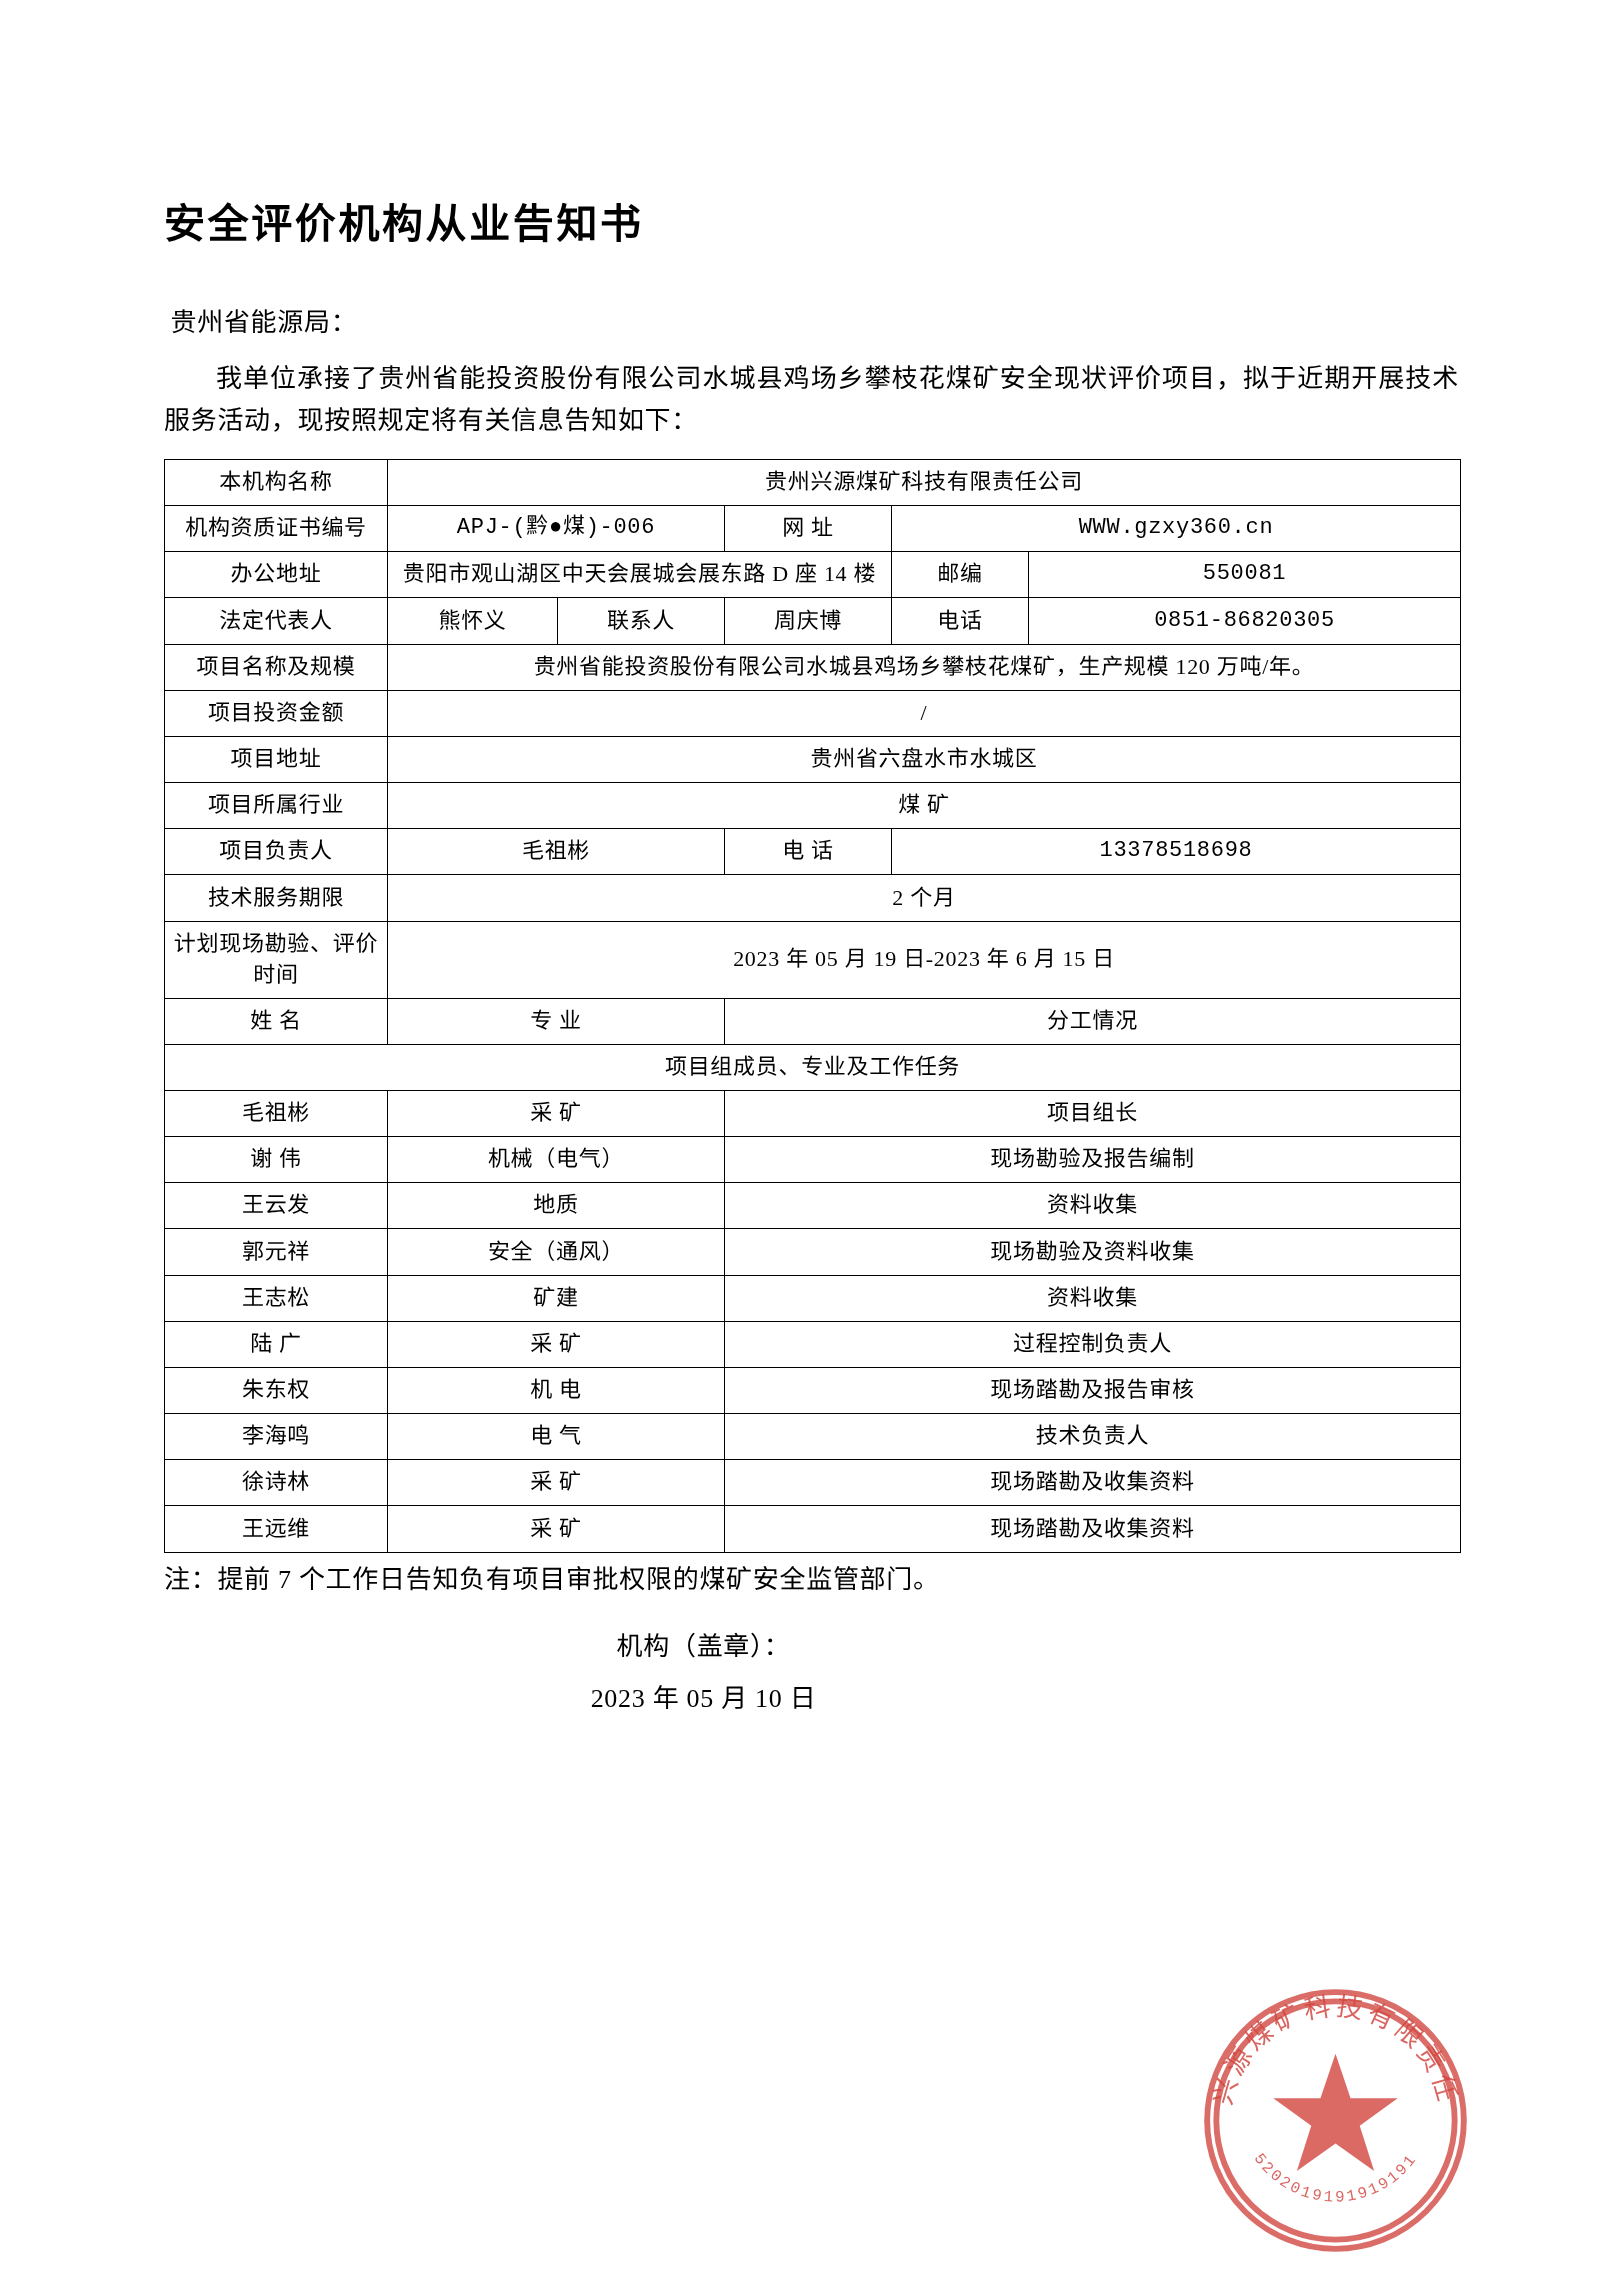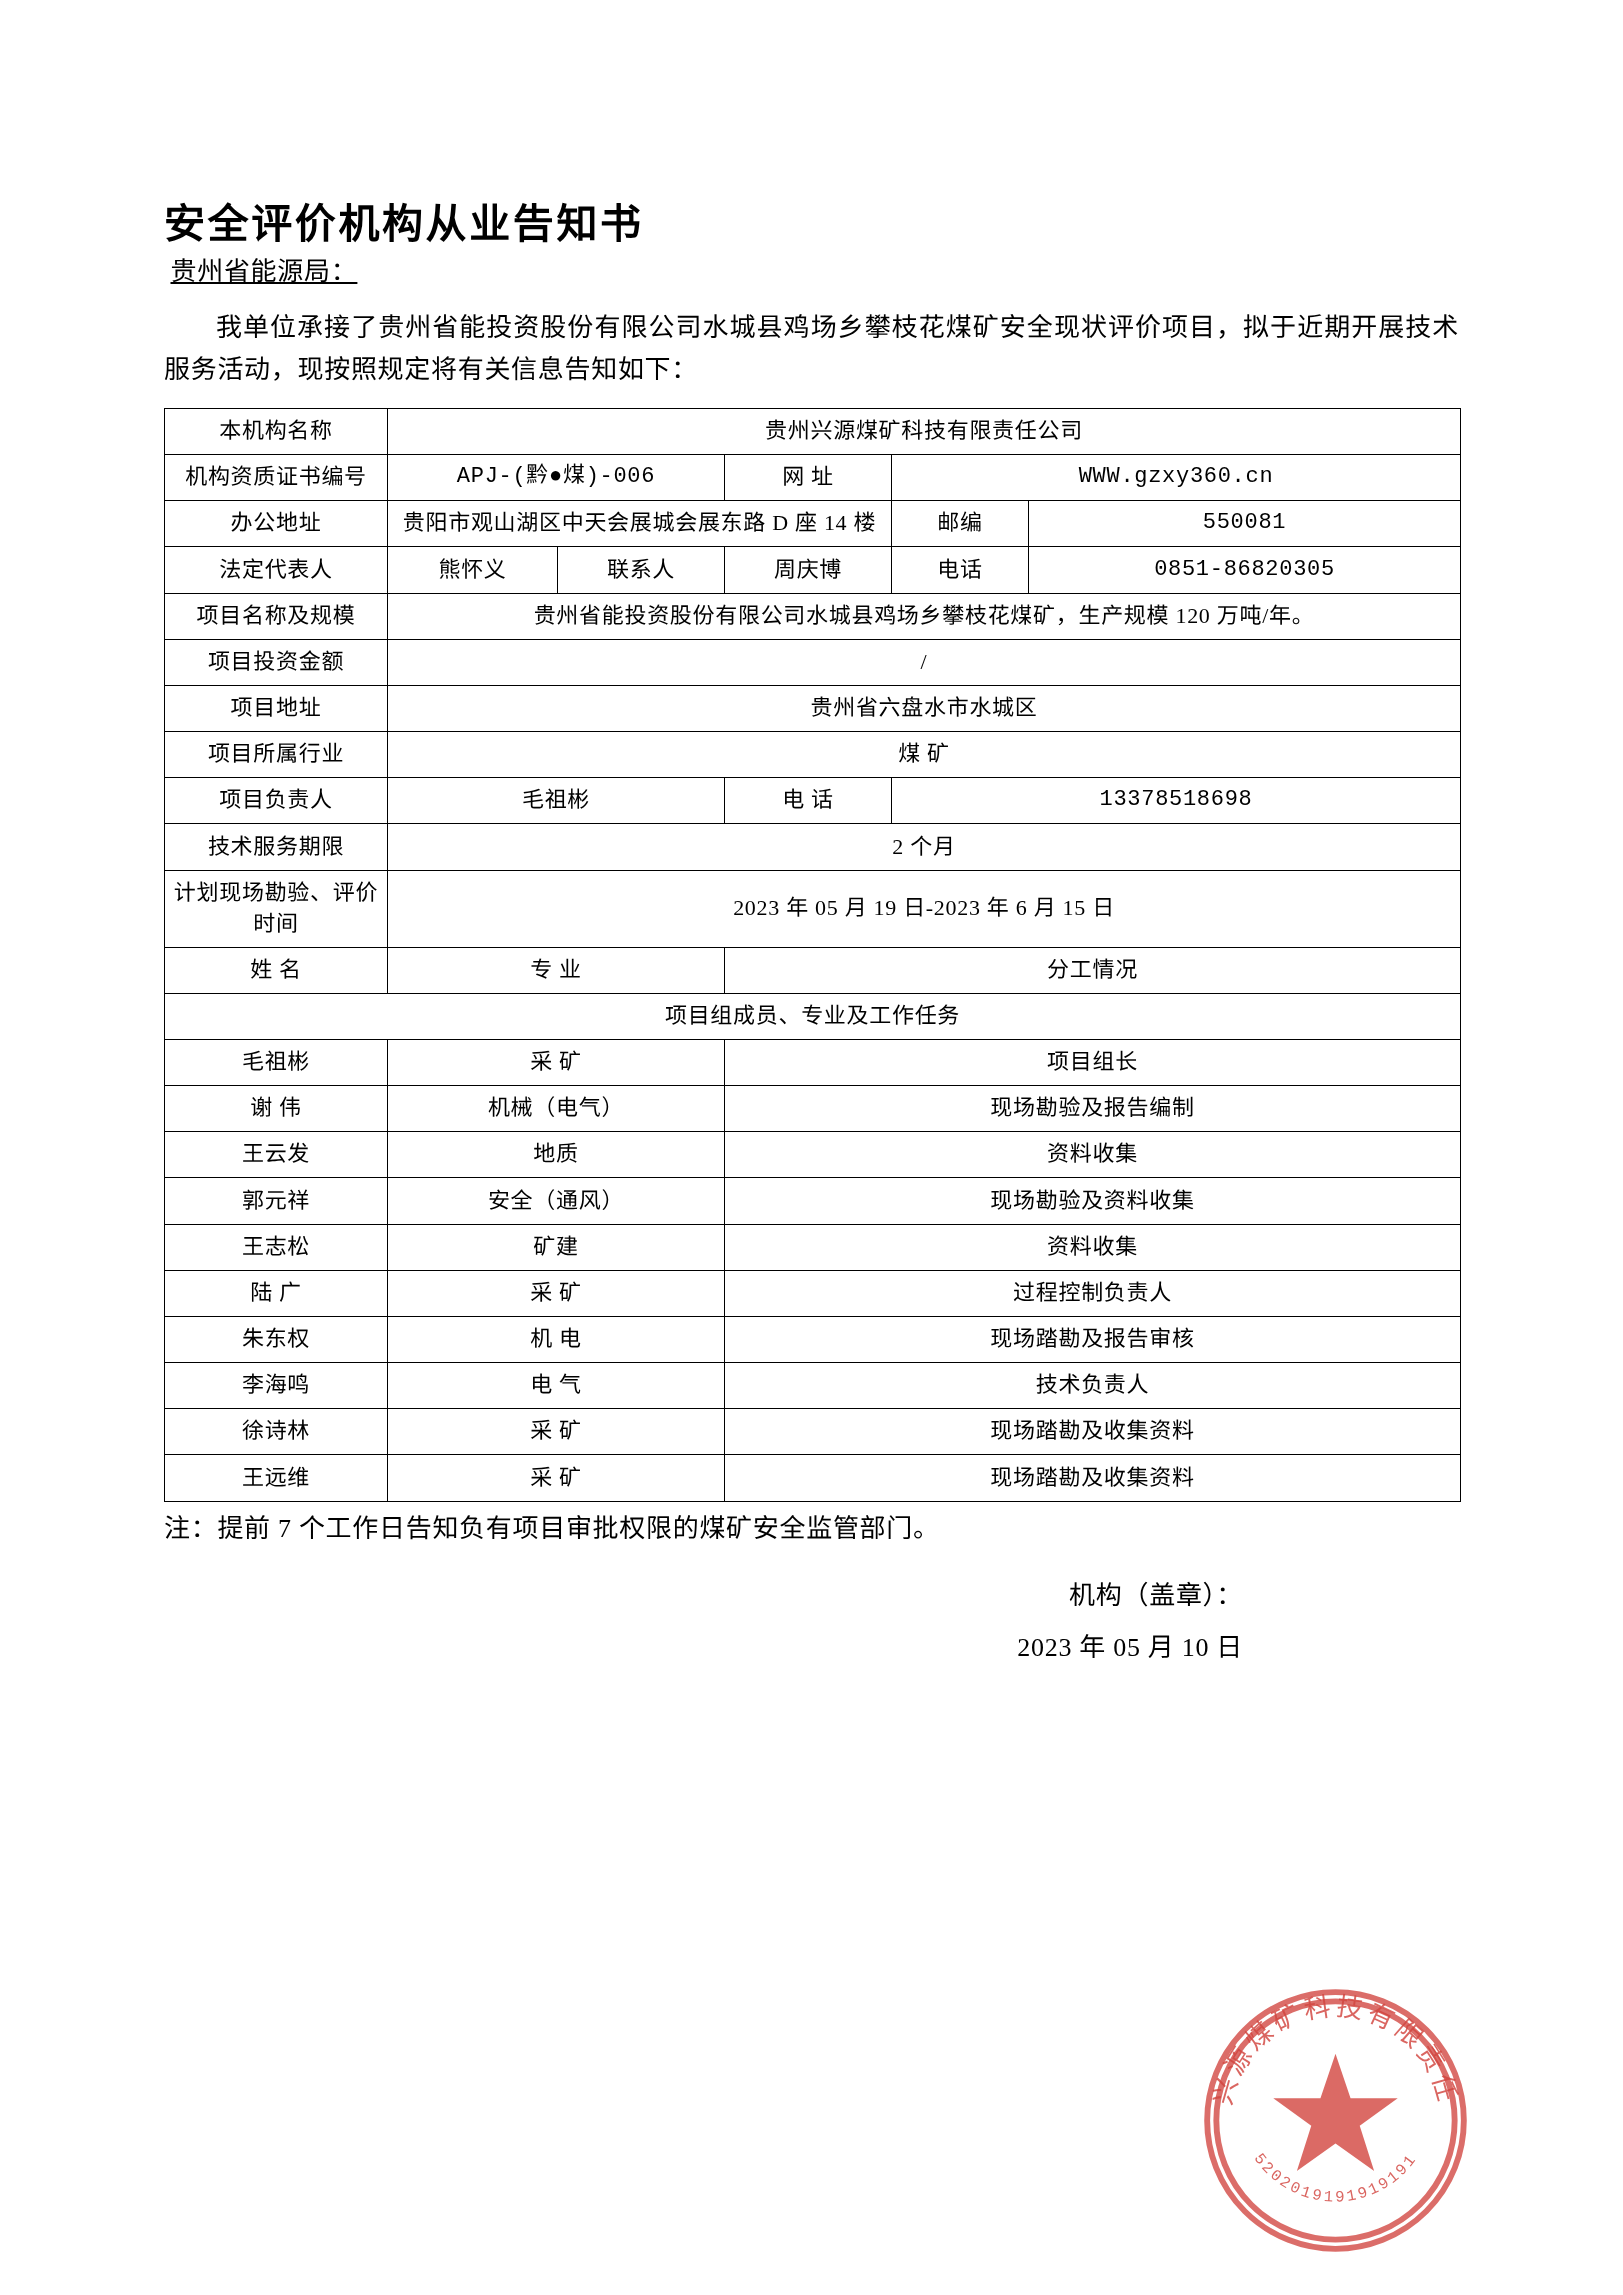--- a/index.html
+++ b/index.html
@@ -26,23 +26,23 @@
     text-align: left;
     font-size: 41px;
     font-weight: bold;
     letter-spacing: 2.6px;
     margin-top: 190px;
     margin-bottom: 0;
     font-family: "Liberation Sans", "DejaVu Sans", sans-serif;
   }
   .salutation {
     font-size: 26px;
+    margin-top: 51px;
     margin-left: 6.5px;
     letter-spacing: 0.7px;
-    text-decoration: underline;
   }
   .intro {
     font-size: 26px;
     line-height: 1.62;
     margin-top: 19.6px;
     text-indent: 52px;
     letter-spacing: 0.7px;
     text-align: justify;
   }
   table.main {
@@ -72,21 +72,21 @@
     font-size: 23.6px;
     letter-spacing: 2px;
   }
   .note {
     font-size: 26px;
     margin-top: 5.2px;
     letter-spacing: 0.7px;
   }
   .sign-block {
     margin-top: 26px;
-    text-align: right;
+    text-align: center;
     padding-right: 216px;
     font-size: 26px;
     line-height: 2.0;
     letter-spacing: 0.7px;
   }
   .stamp {
     position: absolute;
     left: 1198px;
     top: 1793px;
     width: 275px;

